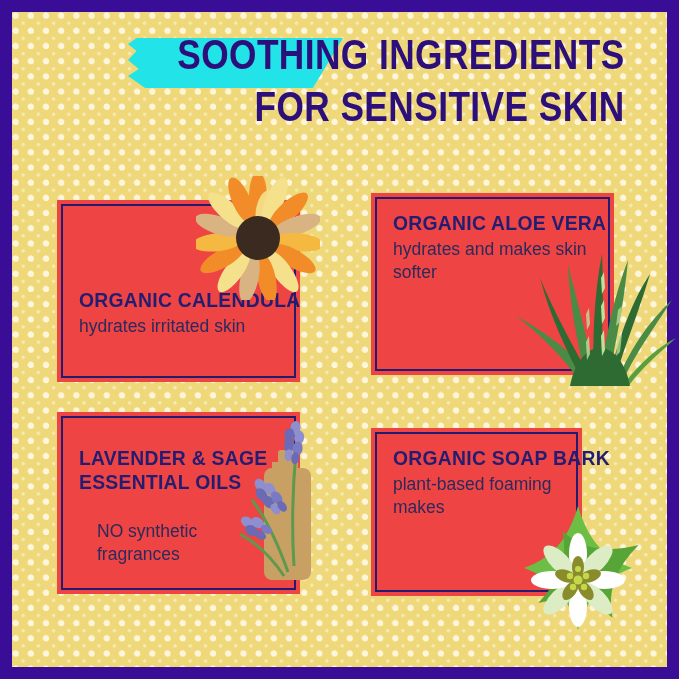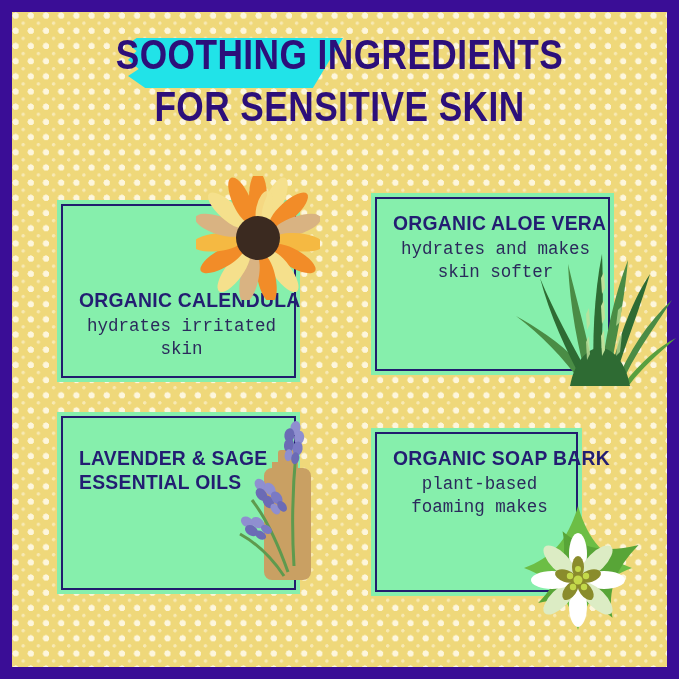--- a/index.html
+++ b/index.html
@@ -36,21 +36,21 @@
     background-size: 15.2px 15.2px, 15.2px 15.2px;
     background-position: 0 0, 7.6px 7.6px;
   }
 
   
   .title-block {
     position: absolute;
     left: 0;
     top: 34px;
     width: 679px;
-    text-align: center;
+    text-align: right;
     z-index: 6;
   }
   .title-line {
     position: relative;
     display: block;
     font-family: "Liberation Sans Narrow", "Liberation Sans", sans-serif;
     font-weight: bold;
     color: #2c0f7a;
     letter-spacing: 0.5px;
     line-height: 1.0;
@@ -70,21 +70,21 @@
     z-index: 2;
     clip-path: polygon(
       4% 0%, 100% 0%, 86% 100%, 8% 100%,
       0% 76%, 5% 62%, 0% 44%, 4% 26%, 0% 12%
     );
   }
 
   
   .card {
     position: absolute;
-    background: #86efac;
+    background: #ef4444;
     z-index: 4;
   }
   .card .stroke {
     position: absolute;
     left: 4px;
     top: 4px;
     right: 4px;
     bottom: 4px;
     border: 2px solid #211c6e;
     pointer-events: none;
@@ -101,26 +101,25 @@
     font-weight: bold;
     font-size: 21px;
     line-height: 1.14;
     color: #231d72;
     letter-spacing: 0.3px;
     transform: scaleX(0.92);
     transform-origin: left center;
     white-space: nowrap;
   }
   .card-body {
-    font-family: Liberation Mono, monospace;
+    font-family: Liberation Sans, sans-serif;
     font-size: 17.5px;
     line-height: 1.30;
     color: #2b2a5c;
     margin-top: 3px;
-    text-align: center;
   }
 
   
   #card-calendula { left: 57px;  top: 200px; width: 243px; height: 182px; }
   #card-calendula .card-text { top: 88px; }
   
   #card-aloe      { left: 371px; top: 193px; width: 243px; height: 182px; }
   #card-aloe .card-text { top: 18px; }
   
   #card-lavender  { left: 57px;  top: 412px; width: 243px; height: 182px; }
@@ -256,20 +255,21 @@
         <path d="M114 100 L118 96 L116 114 L112 118 Z" fill="#bfe09a" opacity="0.75"></path>
       </g>
     </svg>
   </div>
 
   <div class="card" id="card-lavender">
     <div class="stroke"></div>
     <div class="card-text">
       <div class="card-head">LAVENDER &amp; SAGE</div>
       <div class="card-head">ESSENTIAL OILS</div>
+      <div class="card-body">NO synthetic fragrances</div>
     </div>
   </div>
 
   <div class="art" id="art-lavender">
     <svg viewBox="0 0 110 180" width="110" height="180">
 
       <path d="M50 46 h26 v6 h5 a8 8 0 0 1 8 8 v96 a8 8 0 0 1 -8 8 h-31 a8 8 0 0 1 -8 -8 v-96 a8 8 0 0 1 8 -8 h0 z" fill="#c9a063"></path>
       <rect x="56" y="34" width="18" height="14" rx="3" fill="#c9a063"></rect>
 
       <path d="M72 150 C70 118 70 78 74 36" stroke="#5e9a4e" stroke-width="3" fill="none"></path>

